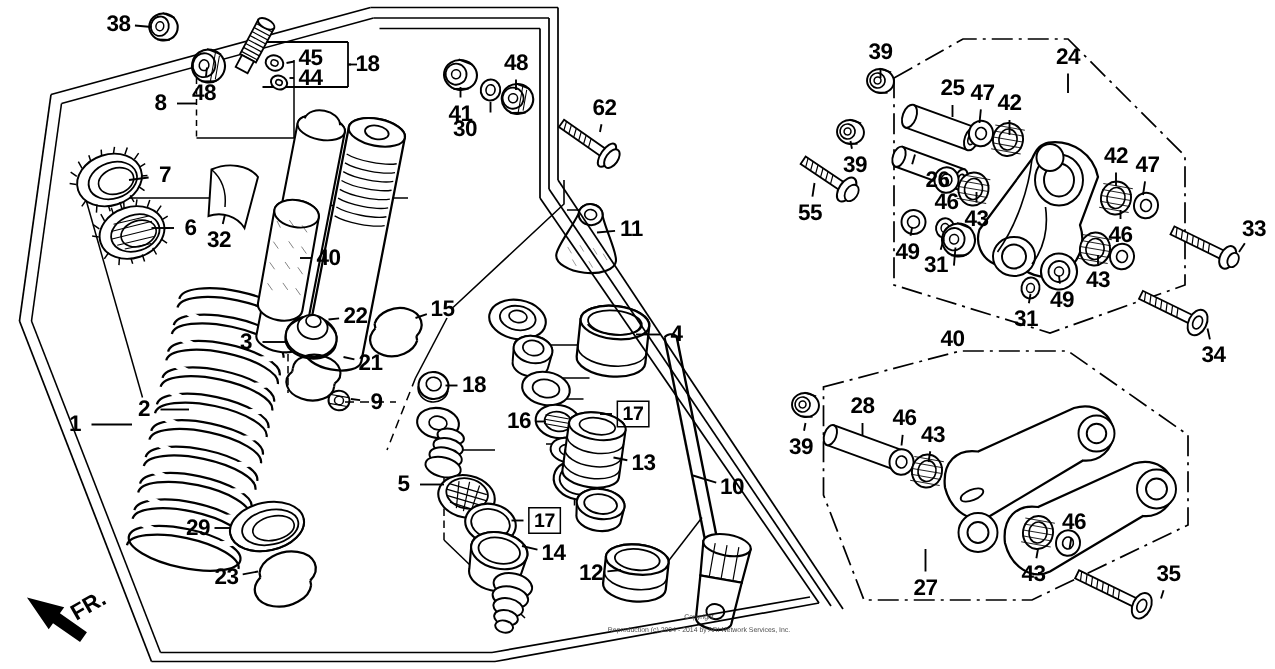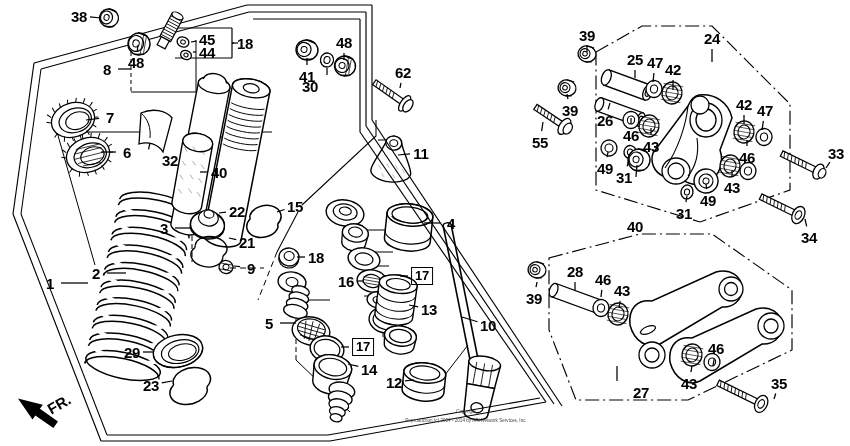--- a/index.html
+++ b/index.html
@@ -764,28 +764,28 @@
       <div class="lbl boxed" style="left: 422px; top: 276px;">17</div>
       <div class="lbl boxed" style="left: 363px; top: 347px;">17</div>
       <div class="lbl" style="left: 316px; top: 257px;">18</div>
       <div class="lbl" style="left: 245px; top: 43px;">18</div>
       <div class="lbl" style="left: 219px; top: 172px;">40</div>
       <div class="lbl" style="left: 247px; top: 242px;">21</div>
       <div class="lbl" style="left: 237px; top: 211px;">22</div>
       <div class="lbl" style="left: 151px; top: 385px; text-align: right;">23</div>
       <div class="lbl" style="left: 712px; top: 38px;">24</div>
       <div class="lbl" style="left: 635px; top: 59px;">25</div>
-      <div class="lbl" style="left: 605px; top: 120px;">26</div>
-      <div class="lbl" style="left: 641px; top: 392px;">27</div>
+      <div class="lbl" style="left: 625px; top: 120px;">26</div>
+      <div class="lbl" style="left: 617px; top: 392px;">27</div>
       <div class="lbl" style="left: 575px; top: 271px;">28</div>
       <div class="lbl" style="left: 132px; top: 352px;">29</div>
       <div class="lbl" style="left: 310px; top: 86px;">30</div>
       <div class="lbl" style="left: 624px; top: 177px;">31</div>
       <div class="lbl" style="left: 684px; top: 213px;">31</div>
-      <div class="lbl" style="left: 146px; top: 160px; margin-left: 24px;">32</div>
+      <div class="lbl" style="left: 146px; top: 160px;">32</div>
       <div class="lbl" style="left: 836px; top: 153px;">33</div>
       <div class="lbl" style="left: 809px; top: 237px;">34</div>
       <div class="lbl" style="left: 779px; top: 383px;">35</div>
       <div class="lbl" style="left: 540px; top: 142px;">55</div>
       <div class="lbl" style="left: 403px; top: 72px;">62</div>
       <div class="lbl" style="left: 79px; top: 16px;">38</div>
       <div class="lbl" style="left: 587px; top: 35px;">39</div>
       <div class="lbl" style="left: 570px; top: 110px;">39</div>
       <div class="lbl" style="left: 534px; top: 298px;">39</div>
       <div class="lbl" style="left: 635px; top: 188px; margin-top: 38px;">40</div>

